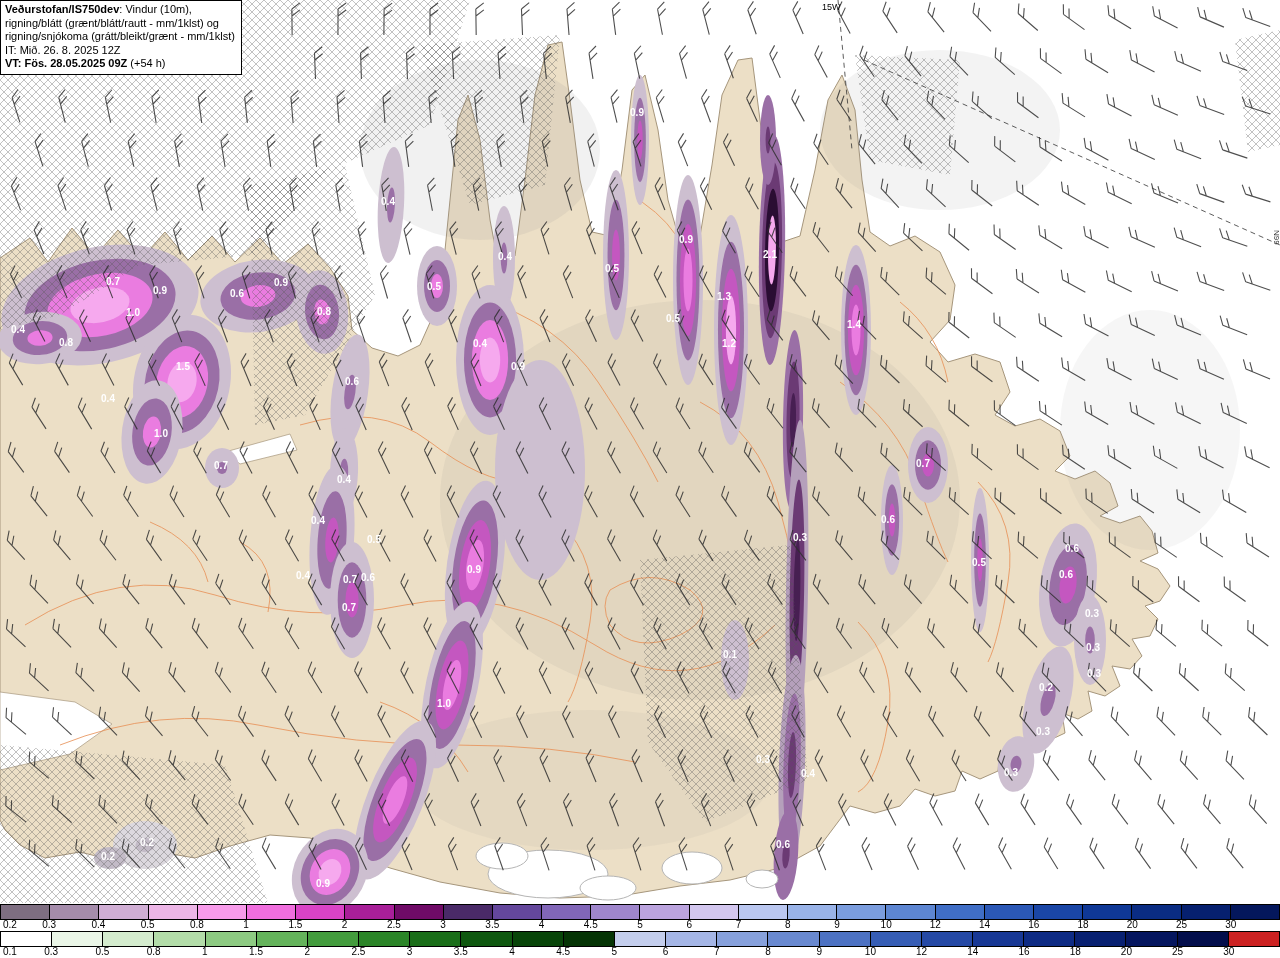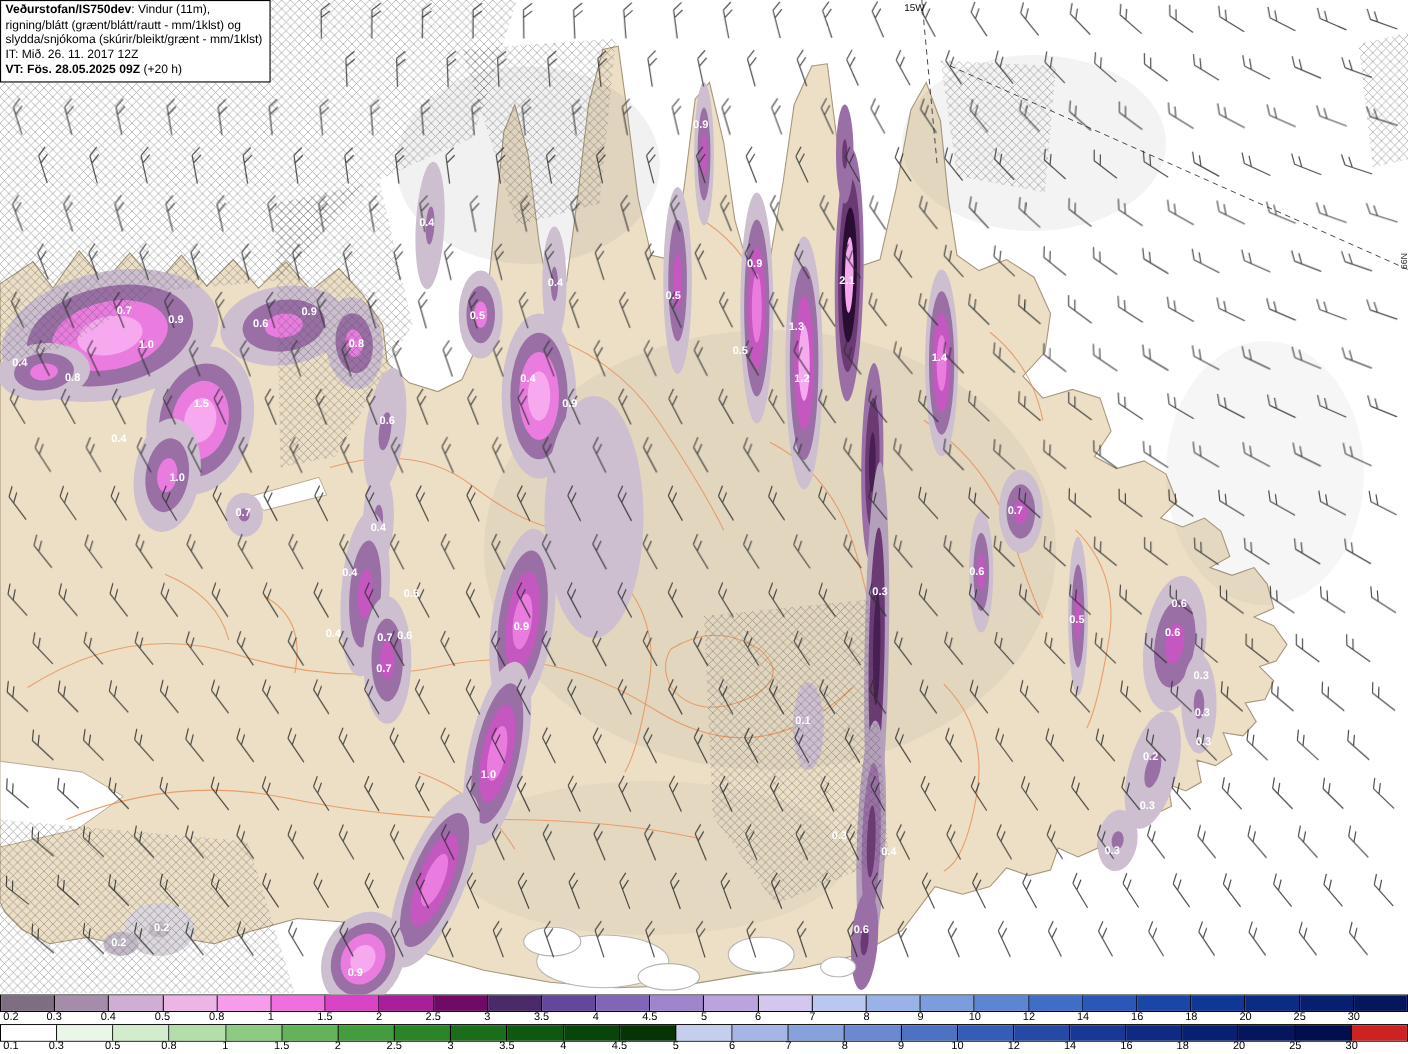--- a/index.html
+++ b/index.html
@@ -862,25 +862,25 @@
           <text x="1011" y="776">0.3</text>
           <text x="147" y="846">0.2</text>
           <text x="108" y="860">0.2</text>
           <text x="730" y="658">0.1</text>
           <text x="1046" y="691">0.2</text>
         </g>
       </g>
   </svg>
 
   <div class="titlebox">
-    <div><b>Veðurstofan/IS750dev</b><span>: Vindur (11m),</span></div>
+    <div><b>Veðurstofan/IS750dev</b><span>: Vindur (10m),</span></div>
     <div>rigning/blátt (grænt/blátt/rautt - mm/1klst) og</div>
-    <div>slydda/snjókoma (skúrir/bleikt/grænt - mm/1klst)</div>
-    <div>IT: Mið. 26. 11. 2017 12Z</div>
-    <div><b>VT: Fös. 28.05.2025 09Z</b><span> (+20 h)</span></div>
+    <div>rigning/snjókoma (grátt/bleikt/grænt - mm/1klst)</div>
+    <div>IT: Mið. 26. 8. 2025 12Z</div>
+    <div><b>VT: Fös. 28.05.2025 09Z</b><span> (+54 h)</span></div>
   </div>
 
   <div class="legend">
     <div id="snowBar" class="lbar">
         <div class="lcell" style="background: rgb(126, 110, 129);"></div>
         <div class="lcell" style="background: rgb(165, 140, 171);"></div>
         <div class="lcell" style="background: rgb(208, 174, 212);"></div>
         <div class="lcell" style="background: rgb(236, 181, 230);"></div>
         <div class="lcell" style="background: rgb(247, 155, 234);"></div>
         <div class="lcell" style="background: rgb(240, 110, 222);"></div>

